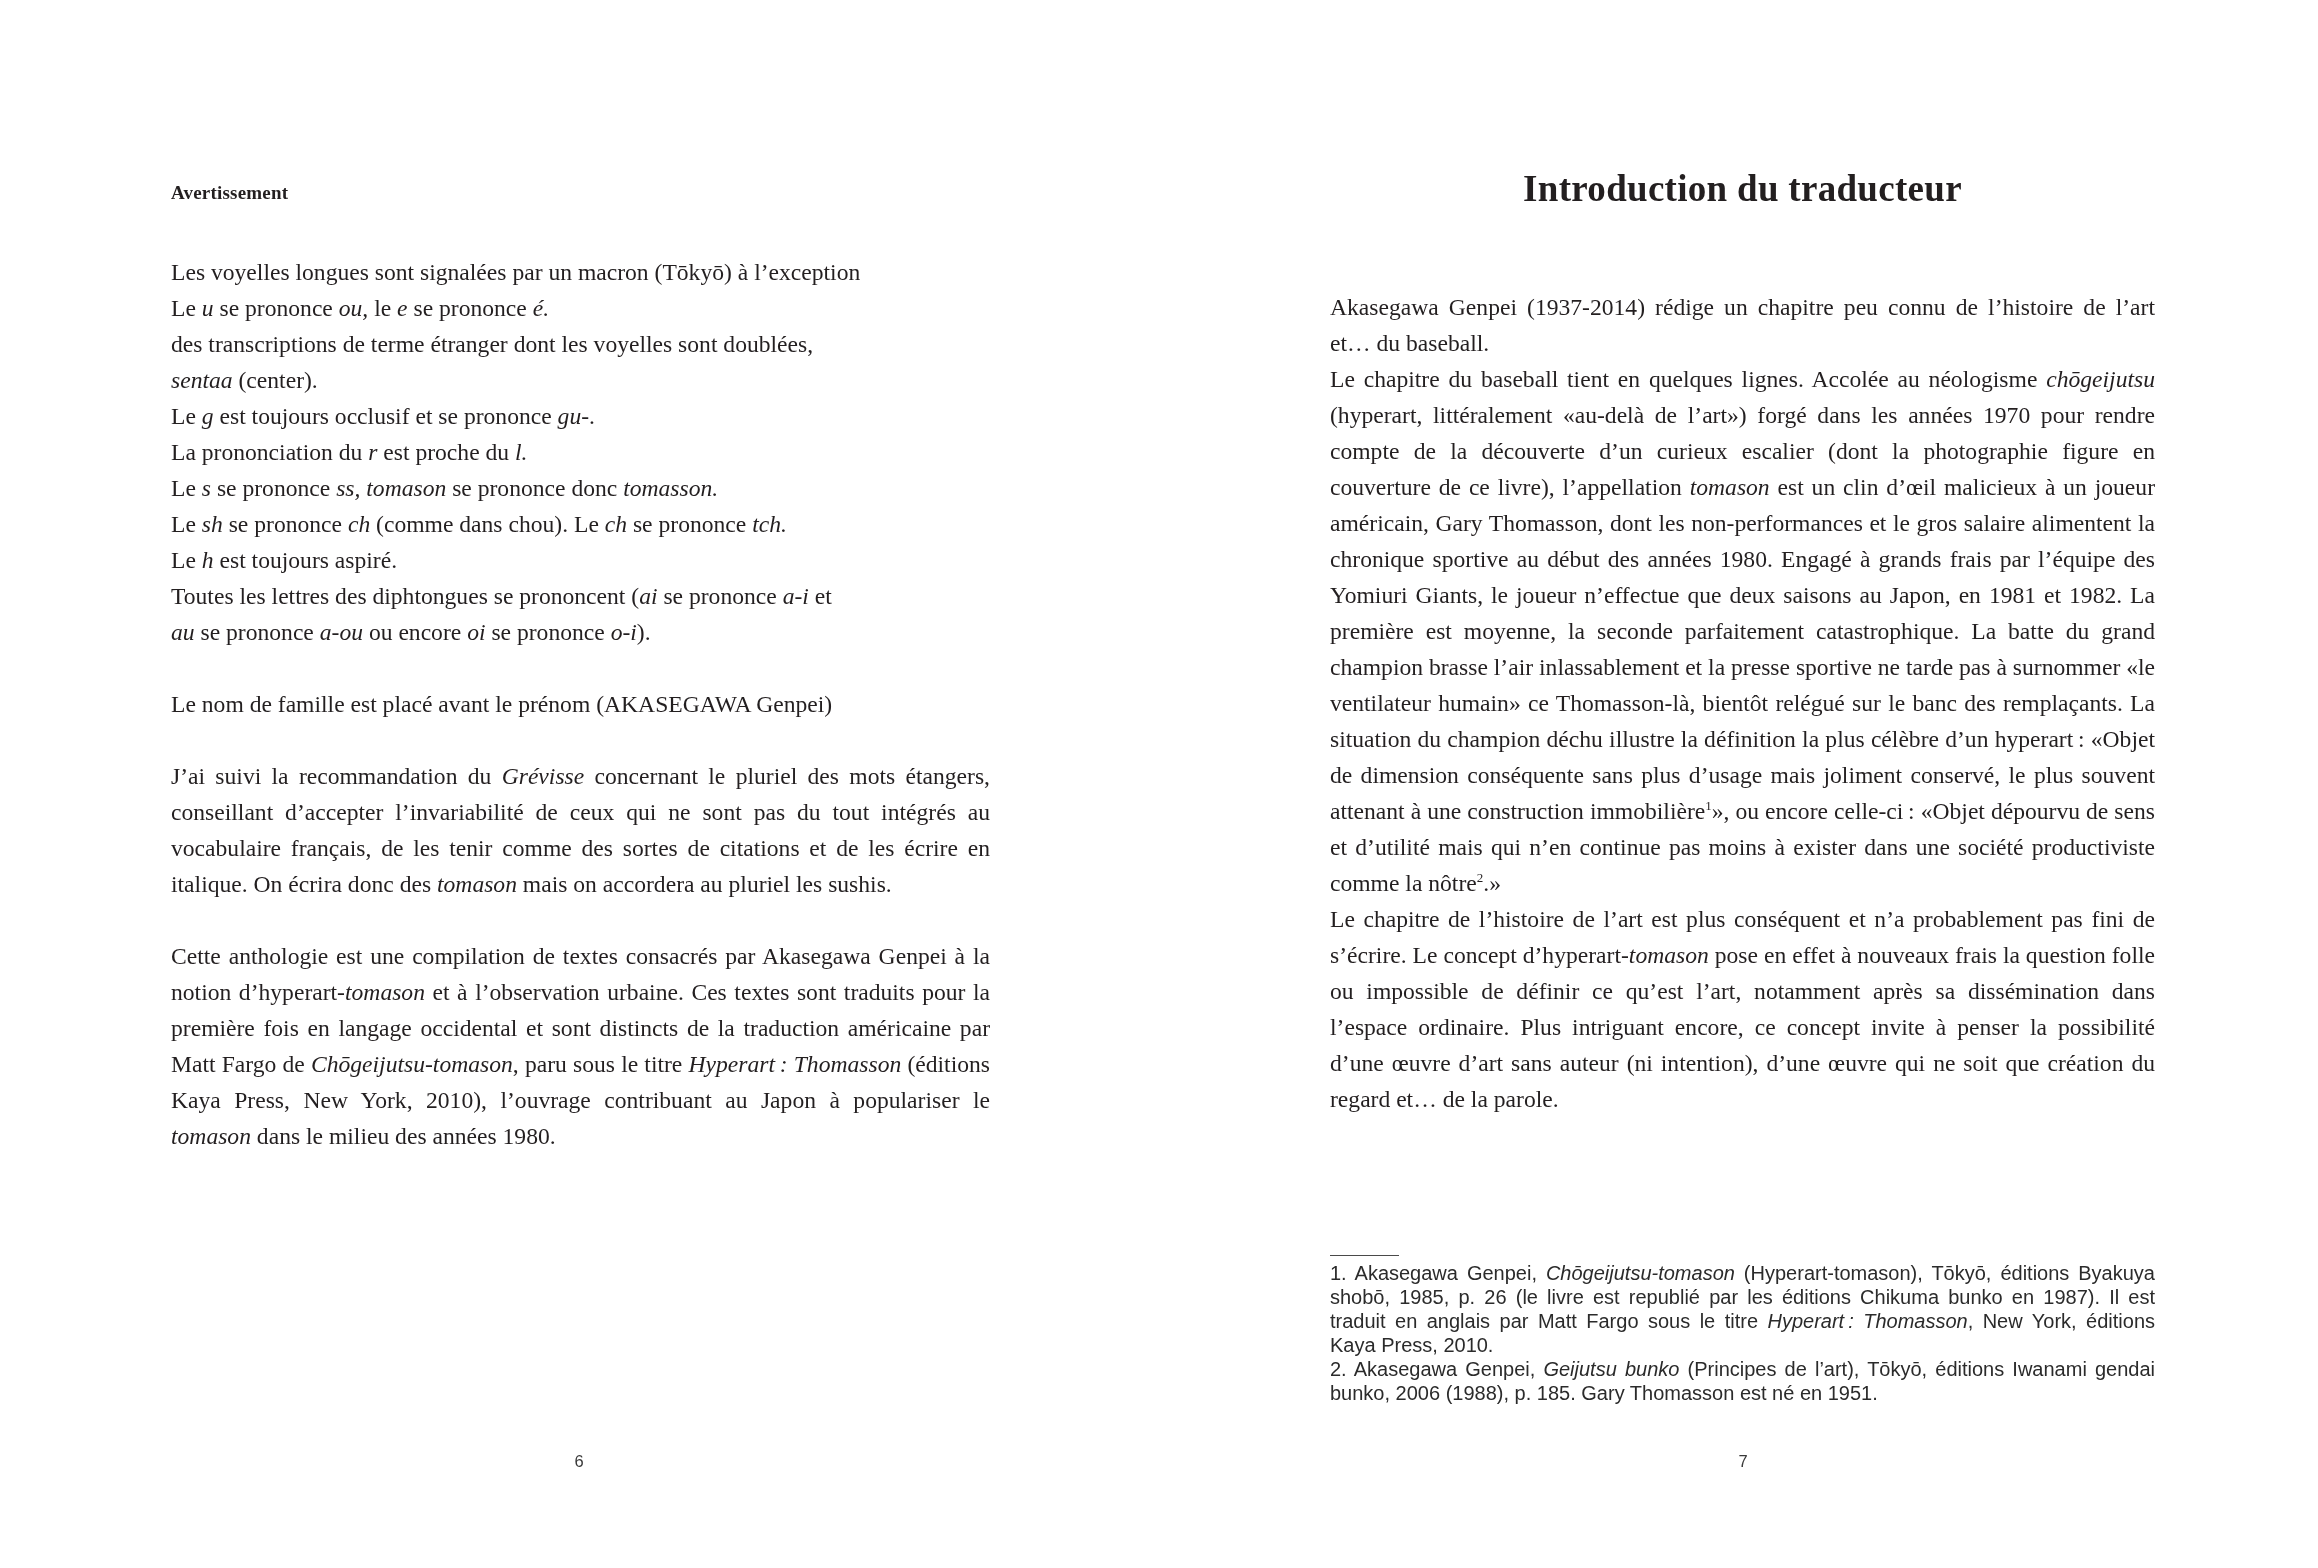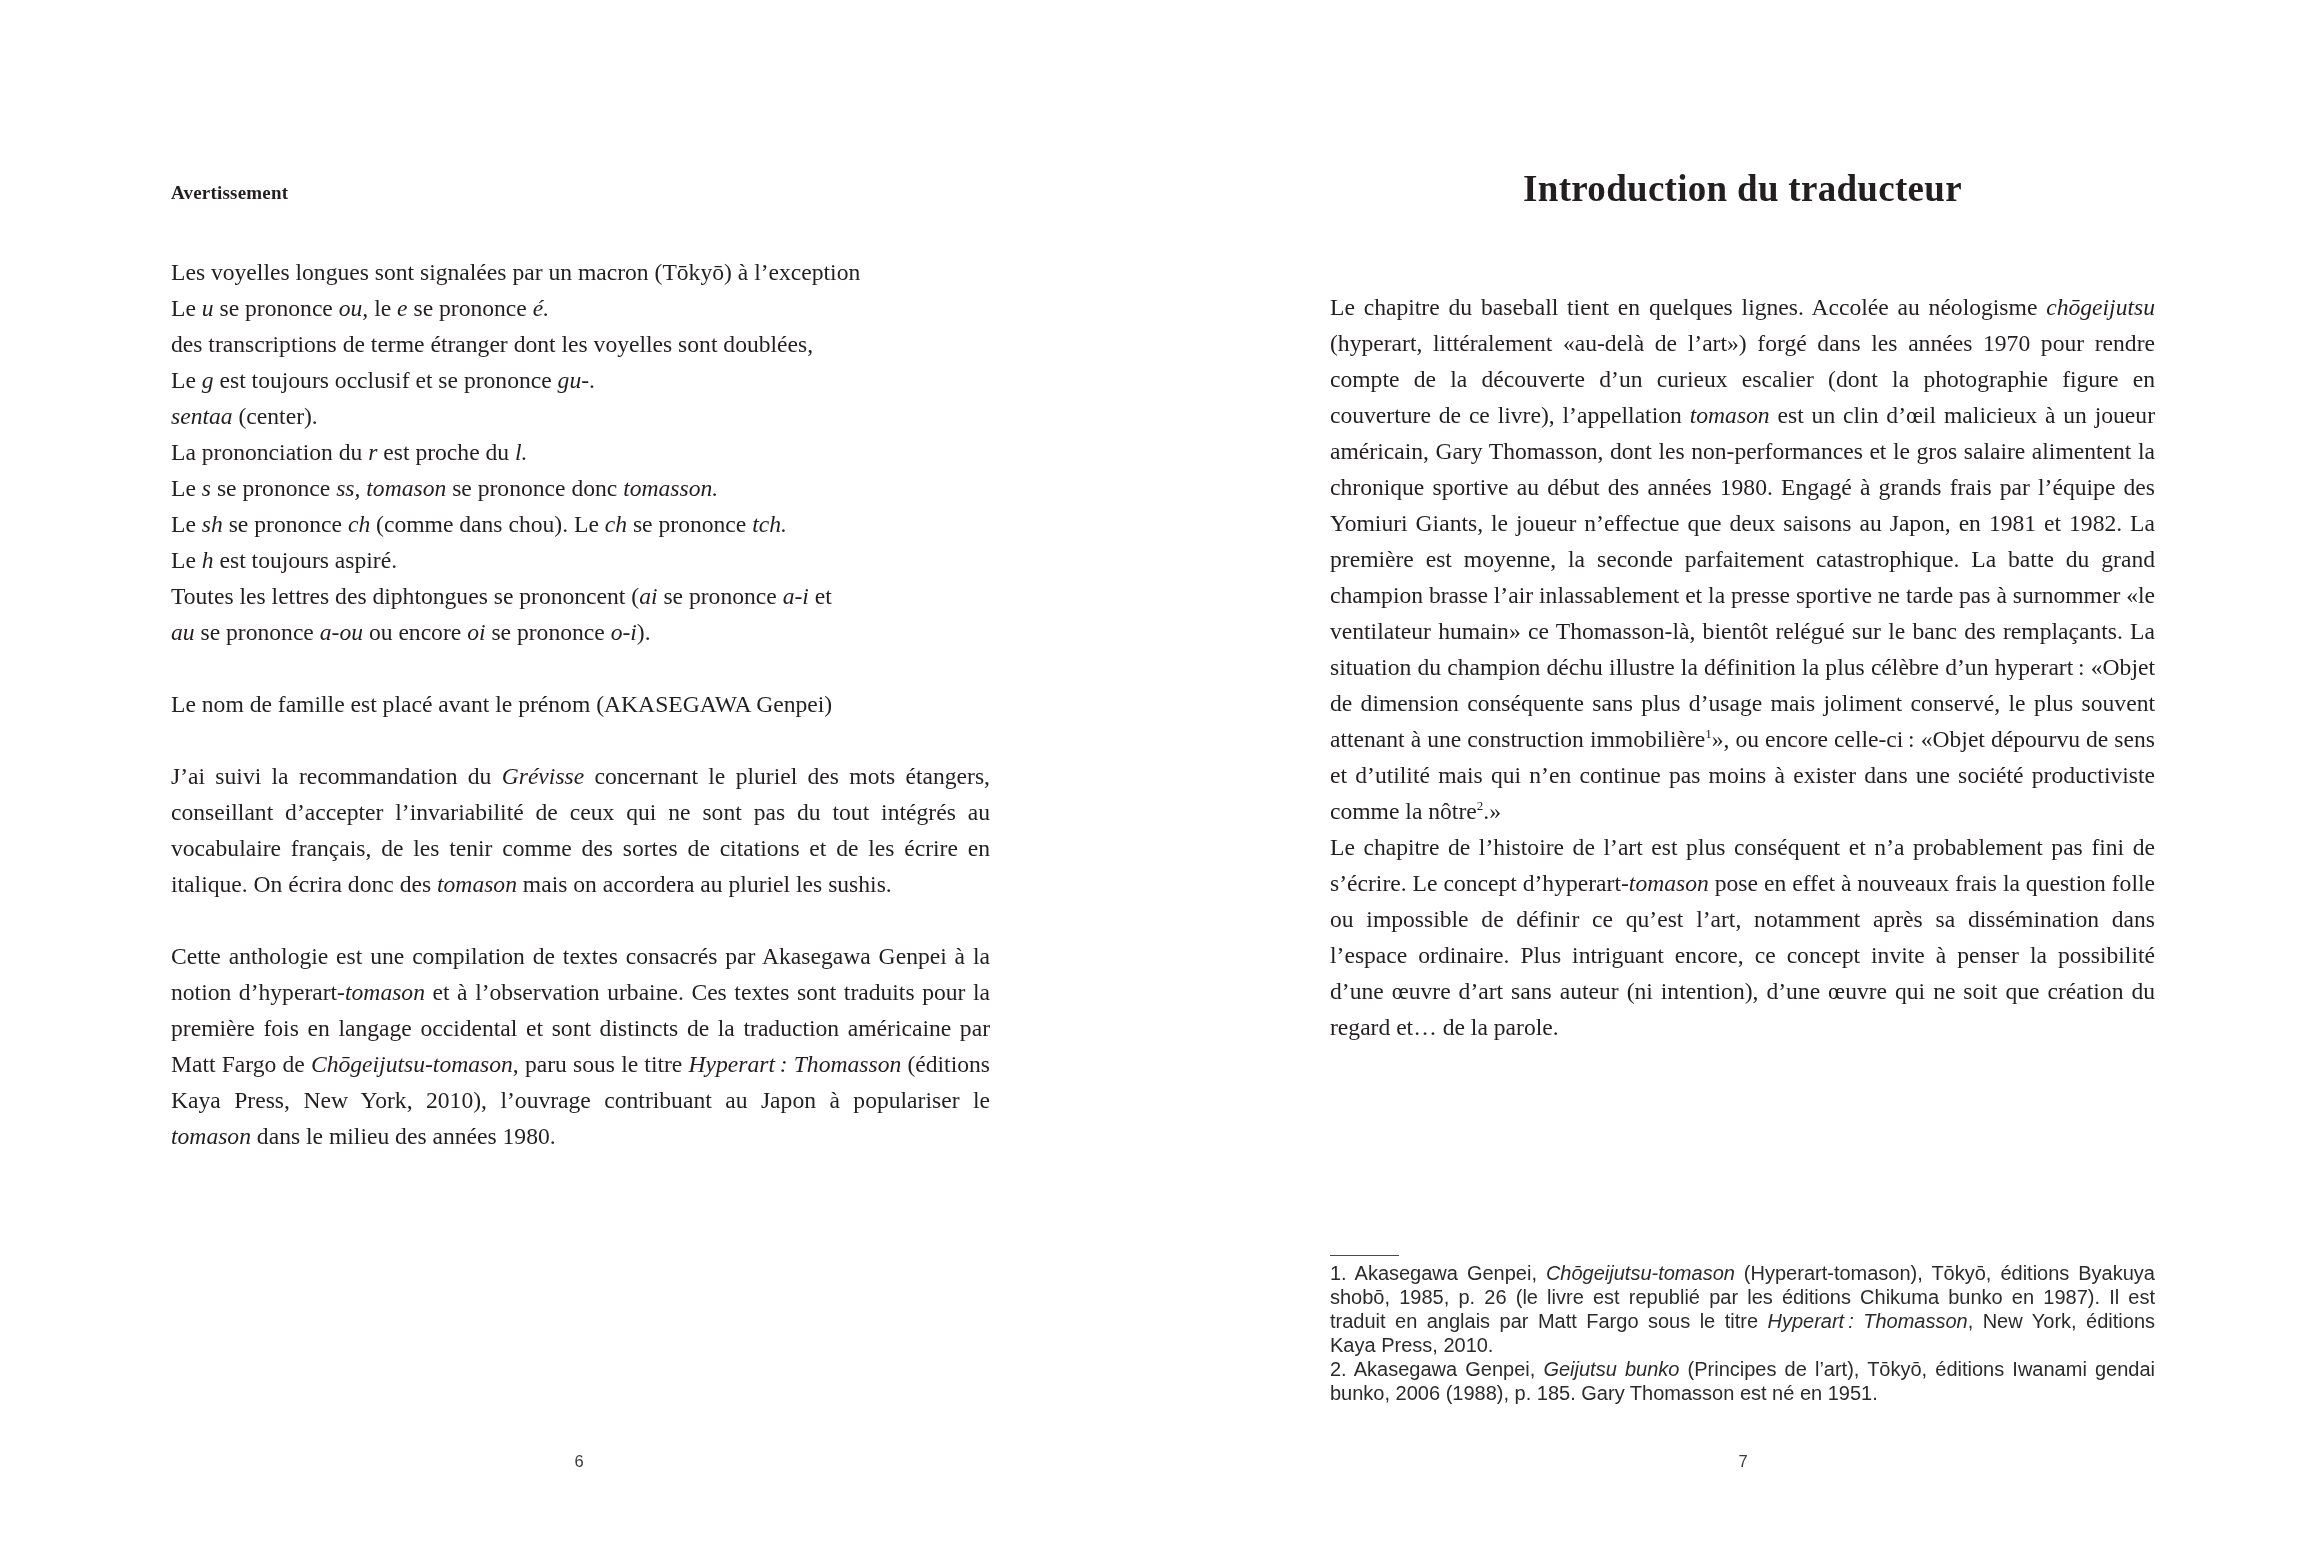--- a/index.html
+++ b/index.html
@@ -113,41 +113,42 @@
 <body>
 
 <section class="page page-left">
   <h2 class="left-heading">Avertissement</h2>
 
   <div class="body-col left-body">
     <p class="para">
         <span class="line">Les voyelles longues sont signalées par un macron (Tōkyō) à l’exception</span>
         <span class="line">Le <span class="run-italic">u</span> se prononce <span class="run-italic">ou,</span> le <span class="run-italic">e</span> se prononce <span class="run-italic">é.</span></span>
         <span class="line">des transcriptions de terme étranger dont les voyelles sont doublées,</span>
+        <span class="line"><span class="run-italic">sentaa</span> (center).</span>
         <span class="line">Le <span class="run-italic">g</span> est toujours occlusif et se prononce <span class="run-italic">gu-</span>.</span>
-        <span class="line"><span class="run-italic">sentaa</span> (center).</span>
         <span class="line">La prononciation du <span class="run-italic">r</span> est proche du <span class="run-italic">l.</span></span>
         <span class="line">Le <span class="run-italic">s</span> se prononce <span class="run-italic">ss, tomason</span> se prononce donc <span class="run-italic">tomasson.</span></span>
         <span class="line">Le <span class="run-italic">sh</span> se prononce <span class="run-italic">ch</span> (comme dans chou). Le <span class="run-italic">ch</span> se prononce <span class="run-italic">tch.</span></span>
         <span class="line">Le <span class="run-italic">h</span> est toujours aspiré.</span>
         <span class="line">Toutes les lettres des diphtongues se prononcent (<span class="run-italic">ai</span> se prononce <span class="run-italic">a-i</span> et</span>
         <span class="line"><span class="run-italic">au</span> se prononce <span class="run-italic">a-ou</span> ou encore <span class="run-italic">oi</span> se prononce <span class="run-italic">o-i</span>).</span>
       </p>
     <p class="para gap-before">Le nom de famille est placé avant le prénom (AKASEGAWA Genpei)</p>
     <p class="para justify gap-before">J’ai suivi la recommandation du <span class="run-italic">Grévisse</span> concernant le pluriel des mots étangers, conseillant d’accepter l’invariabilité de ceux qui ne sont pas du tout intégrés au vocabulaire français, de les tenir comme des sortes de citations et de les écrire en italique. On écrira donc des <span class="run-italic">tomason</span> mais on accordera au pluriel les sushis.</p>
     <p class="para justify gap-before">Cette anthologie est une compilation de textes consacrés par Akasegawa Genpei à la notion d’hyperart-<span class="run-italic">tomason</span> et à l’observation urbaine. Ces textes sont traduits pour la première fois en langage occidental et sont distincts de la traduction américaine par Matt Fargo de <span class="run-italic">Chōgeijutsu-tomason</span>, paru sous le titre <span class="run-italic">Hyperart : Thomasson</span> (éditions Kaya Press, New York, 2010), l’ouvrage contribuant au Japon à populariser le <span class="run-italic">tomason</span> dans le milieu des années 1980.</p>
   </div>
 
   <div class="page-number">6</div>
 </section>
 
 <section class="page page-right">
   <h1 class="right-heading">Introduction du traducteur</h1>
 
   <div class="body-col right-body">
+    <p class="para justify">Akasegawa Genpei (1937-2014) rédige un chapitre peu connu de l’histoire de l’art et… du baseball.</p>
     <p class="para justify">Le chapitre du baseball tient en quelques lignes. Accolée au néologisme <span class="run-italic">chōgeijutsu</span> (hyperart, littéralement «au-delà de l’art») forgé dans les années 1970 pour rendre compte de la découverte d’un curieux escalier (dont la photographie figure en couverture de ce livre), l’appellation <span class="run-italic">tomason</span> est un clin d’œil malicieux à un joueur américain, Gary Thomasson, dont les non-performances et le gros salaire alimentent la chronique sportive au début des années 1980. Engagé à grands frais par l’équipe des Yomiuri Giants, le joueur n’effectue que deux saisons au Japon, en 1981 et 1982. La première est moyenne, la seconde parfaitement catastrophique. La batte du grand champion brasse l’air inlassablement et la presse sportive ne tarde pas à surnommer «le ventilateur humain» ce Thomasson-là, bien­tôt relégué sur le banc des remplaçants. La situation du champion déchu illustre la définition la plus célèbre d’un hyperart : «Objet de dimension conséquente sans plus d’usage mais joliment conservé, le plus souvent attenant à une construction immobilière<sup class="fnref">1</sup>», ou encore celle-ci : «Objet dépourvu de sens et d’utilité mais qui n’en continue pas moins à exister dans une société productiviste comme la nôtre<sup class="fnref">2</sup>.»</p>
     <p class="para justify">Le chapitre de l’histoire de l’art est plus conséquent et n’a probablement pas fini de s’écrire. Le concept d’hyperart-<span class="run-italic">tomason</span> pose en effet à nouveaux frais la question folle ou impossible de définir ce qu’est l’art, notamment après sa dissémination dans l’espace ordinaire. Plus intriguant encore, ce concept invite à penser la possibilité d’une œuvre d’art sans auteur (ni intention), d’une œuvre qui ne soit que création du regard et… de la parole.</p>
   </div>
 
   <div class="footnote-rule"></div>
   <div class="footnotes">
     <p class="footnote">1. Akasegawa Genpei, <span class="run-italic">Chōgeijutsu-tomason</span> (Hyperart-tomason), Tōkyō, éditions Byakuya shobō, 1985, p. 26 (le livre est republié par les éditions Chikuma bunko en 1987). Il est traduit en anglais par Matt Fargo sous le titre <span class="run-italic">Hyperart : Thomasson</span>, New York, éditions Kaya Press, 2010.</p>
     <p class="footnote">2. Akasegawa Genpei, <span class="run-italic">Geijutsu bunko</span> (Principes de l’art), Tōkyō, éditions Iwanami gendai bunko, 2006 (1988), p. 185. Gary Thomasson est né en 1951.</p>
   </div>
 

